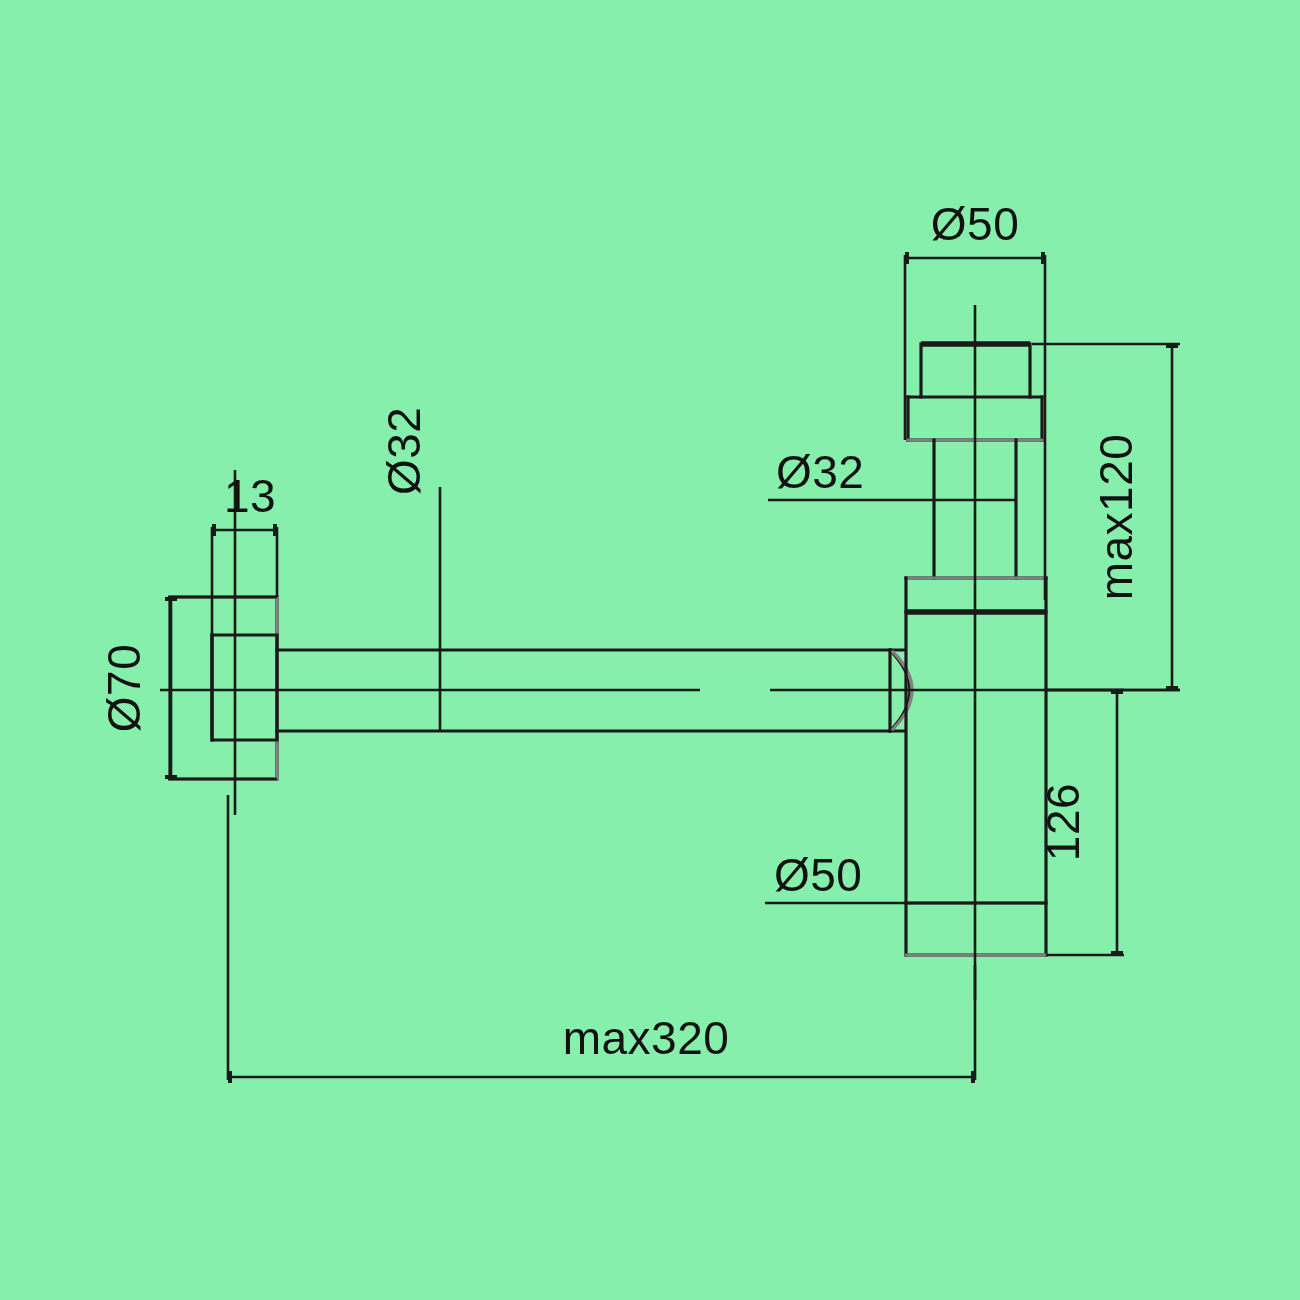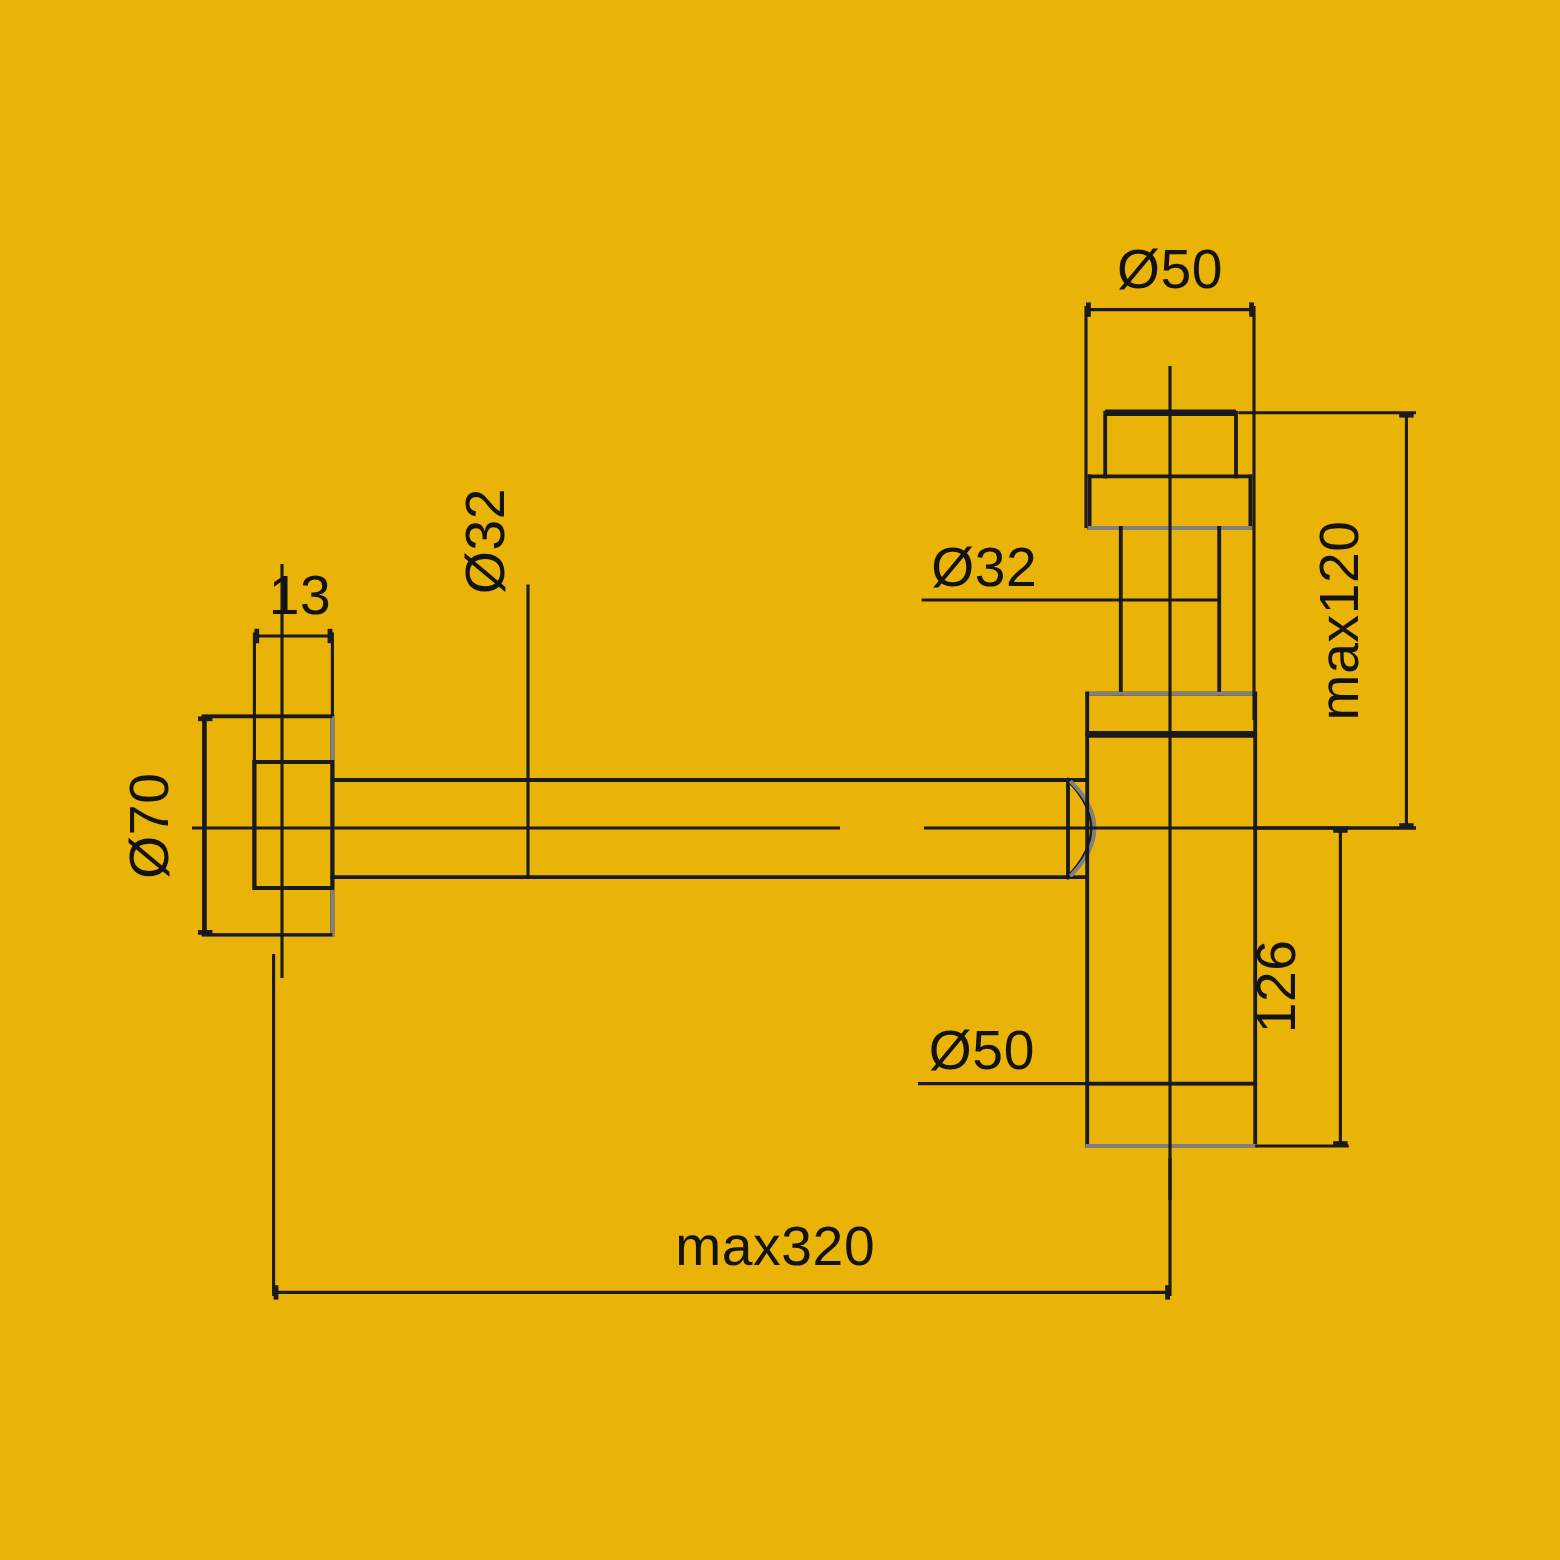--- a/index.html
+++ b/index.html
@@ -10,21 +10,21 @@
   body {
     width: 1300px;
     height: 1300px;
     font-family: "Liberation Sans", sans-serif;
     overflow: hidden;
   }
   #drawing-root {
     position: relative;
     width: 1300px;
     height: 1300px;
-    background: #eab308;
+    background: #86efac;
   }
   svg#drawing {
     display: block;
     width: 1300px;
     height: 1300px;
   }
   .obj     { fill: none; stroke: #1a1a1a; stroke-width: 3.2; stroke-linecap: square; }
   .obj-th  { fill: none; stroke: #1a1a1a; stroke-width: 5.5; stroke-linecap: butt; }
   .obj-shade { fill: none; stroke: #808080; stroke-width: 3.2; stroke-linecap: square; }
   .dim     { fill: none; stroke: #1a1a1a; stroke-width: 2.6; stroke-linecap: butt; }

